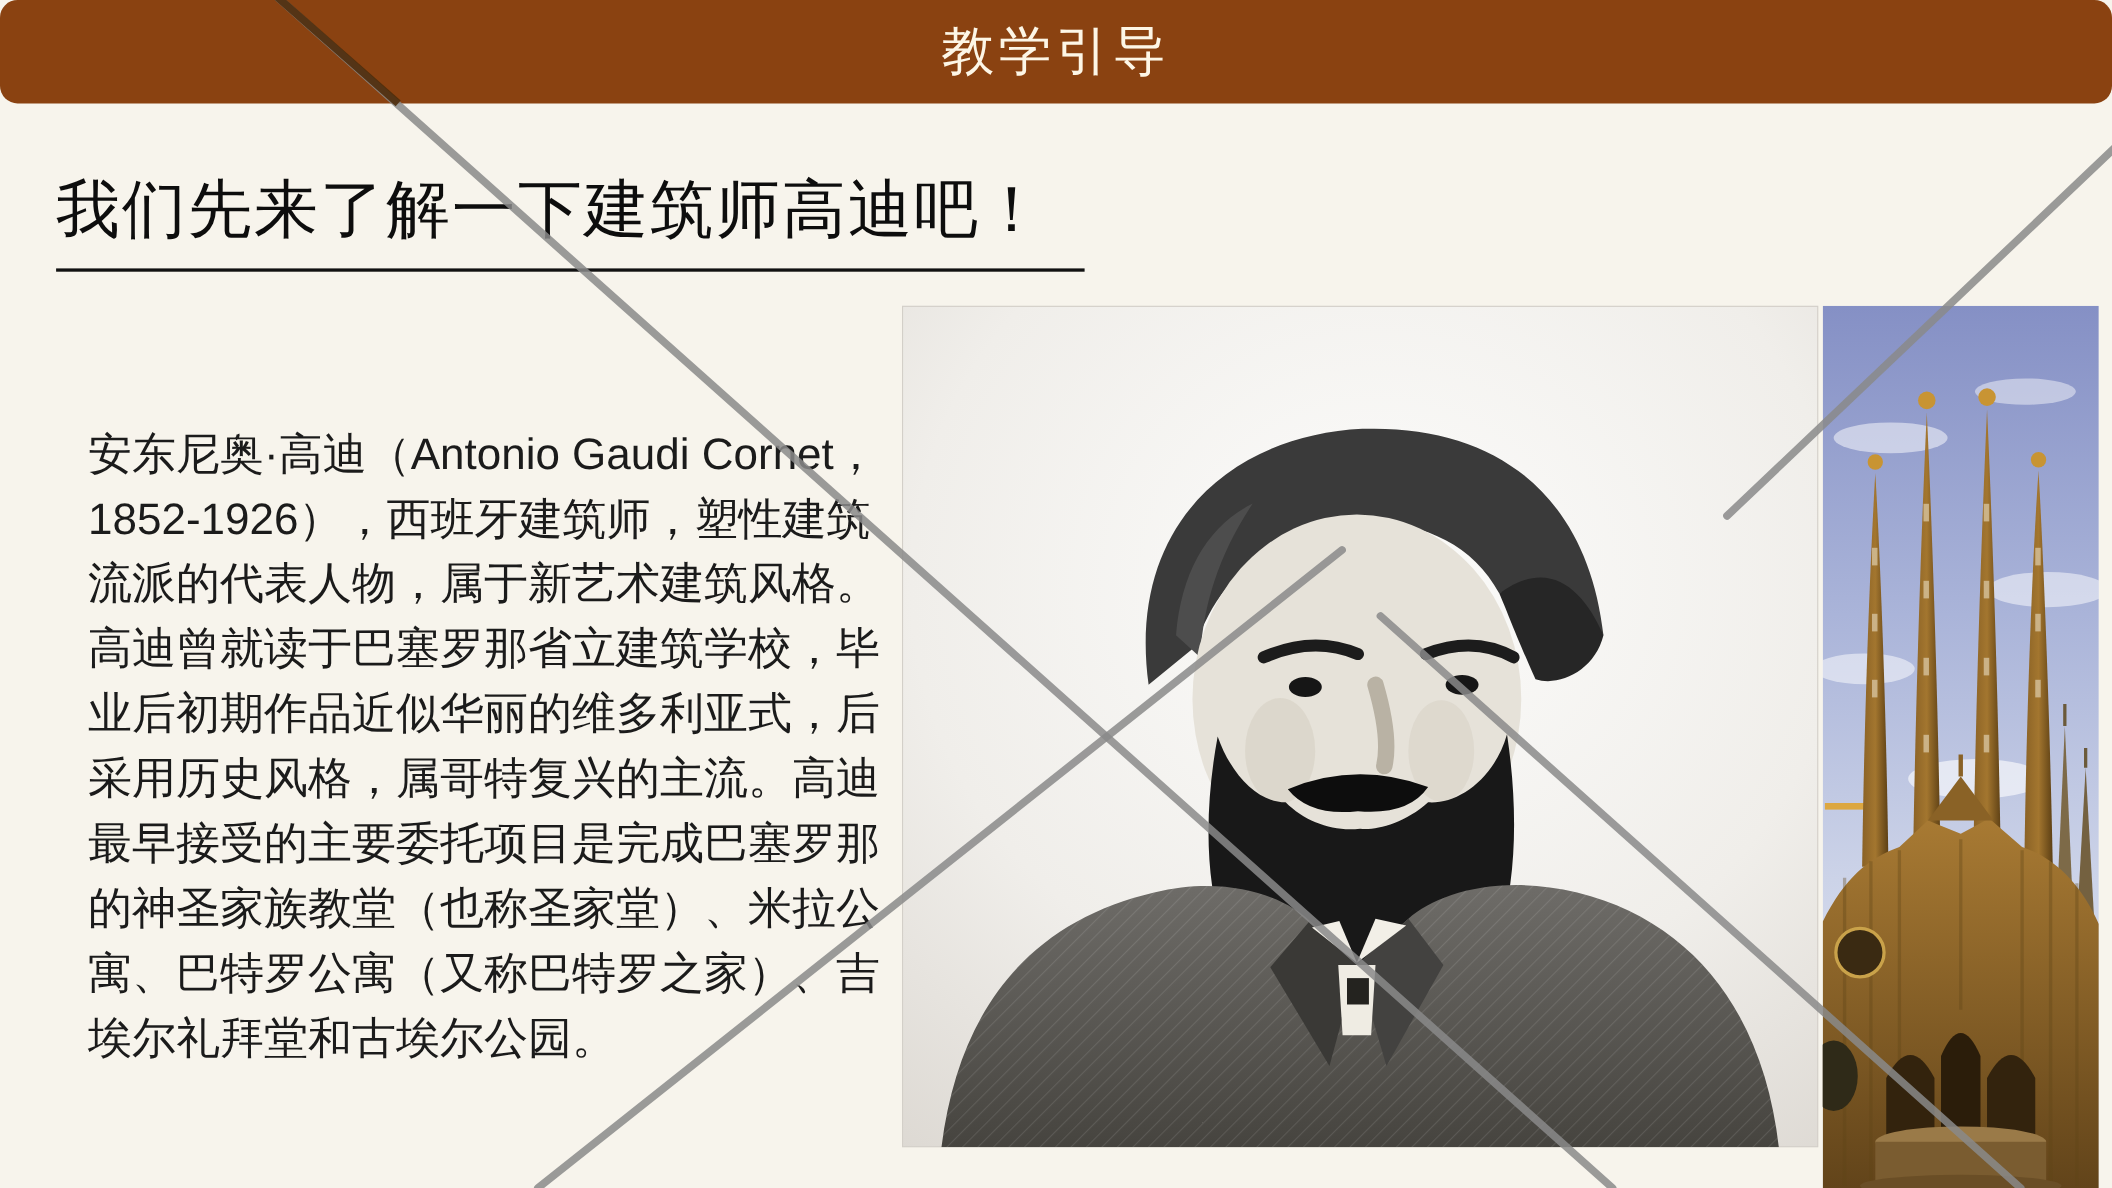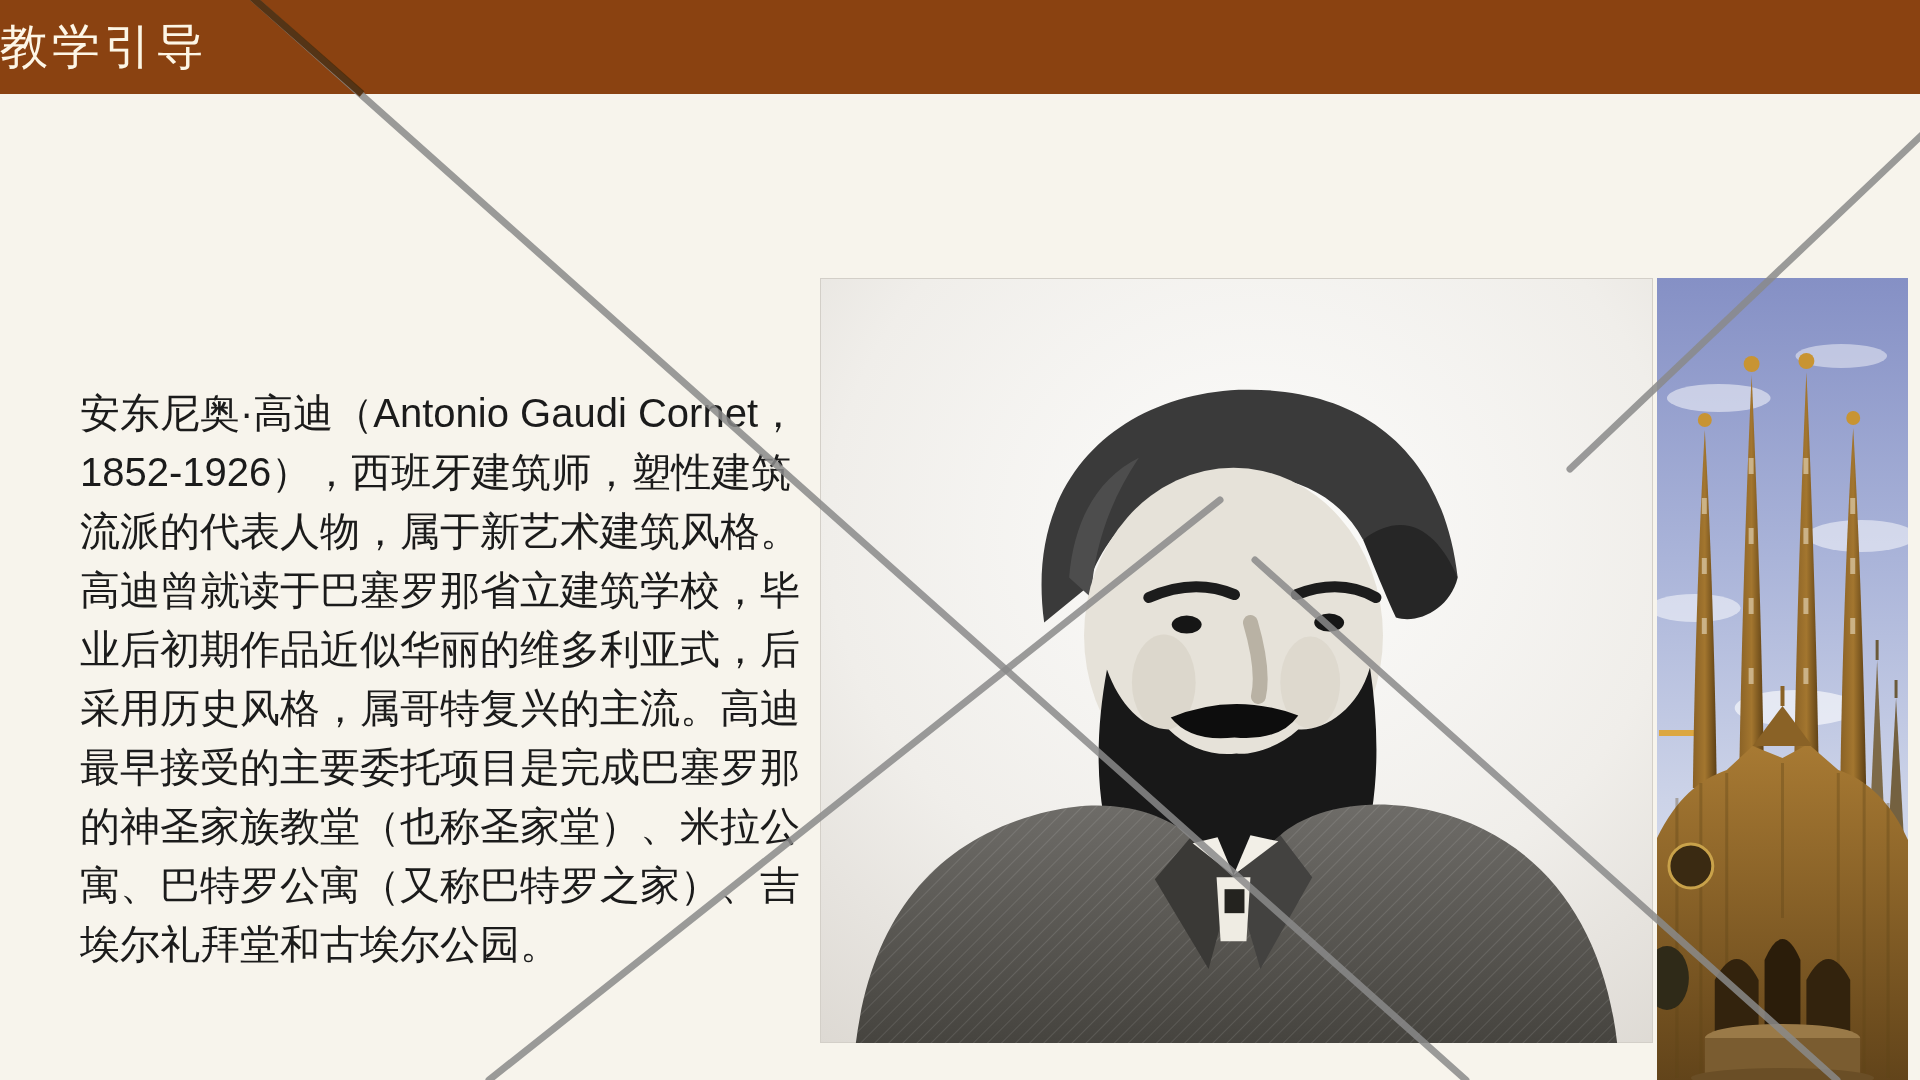--- a/index.html
+++ b/index.html
@@ -13,21 +13,21 @@
     position:relative;
     width:1920px;height:1080px;
     background:var(--cream);
     overflow:hidden;
     font-family:"Liberation Sans","DejaVu Sans",sans-serif;
   }
   
   .header-bar{
     position:absolute;left:0;top:0;width:1920px;height:94px;
     background:var(--brown);
-    display:flex;align-items:center;
+    display:flex;align-items:center;justify-content:center;border-radius:16px;
   }
   .header-title{
     color:#fdf6e6;font-size:48px;letter-spacing:4px;font-weight:400;
   }
   
   .slide-title{
     position:absolute;left:51px;top:152px;
     width:935px;
     font-size:58px;font-weight:400;color:#0d0d0d;
     letter-spacing:2px;
@@ -59,20 +59,21 @@
 </style>
 </head>
 <body>
 
 <div class="slide">
 
   <div class="header-bar">
     <div class="header-title">教学引导</div>
   </div>
 
+  <h1 class="slide-title">我们先来了解一下建筑师高迪吧！</h1>
 
   <p class="body-par">安东尼奥·高迪（Antonio Gaudi Cornet，1852-1926），西班牙建筑师，塑性建筑流派的代表人物，属于新艺术建筑风格。高迪曾就读于巴塞罗那省立建筑学校，毕业后初期作品近似华丽的维多利亚式，后采用历史风格，属哥特复兴的主流。高迪最早接受的主要委托项目是完成巴塞罗那的神圣家族教堂（也称圣家堂）、米拉公寓、巴特罗公寓（又称巴特罗之家）、吉埃尔礼拜堂和古埃尔公园。</p>
 
   <figure class="photo portrait" style="margin:0">
     <svg viewBox="0 0 836 766" preserveAspectRatio="none">
       <defs>
         <radialGradient id="pbg" cx="0.52" cy="0.33" r="0.85">
           <stop offset="0" stop-color="#fcfcfb"></stop>
           <stop offset="0.6" stop-color="#f0eeea"></stop>
           <stop offset="1" stop-color="#ddd9d3"></stop>

